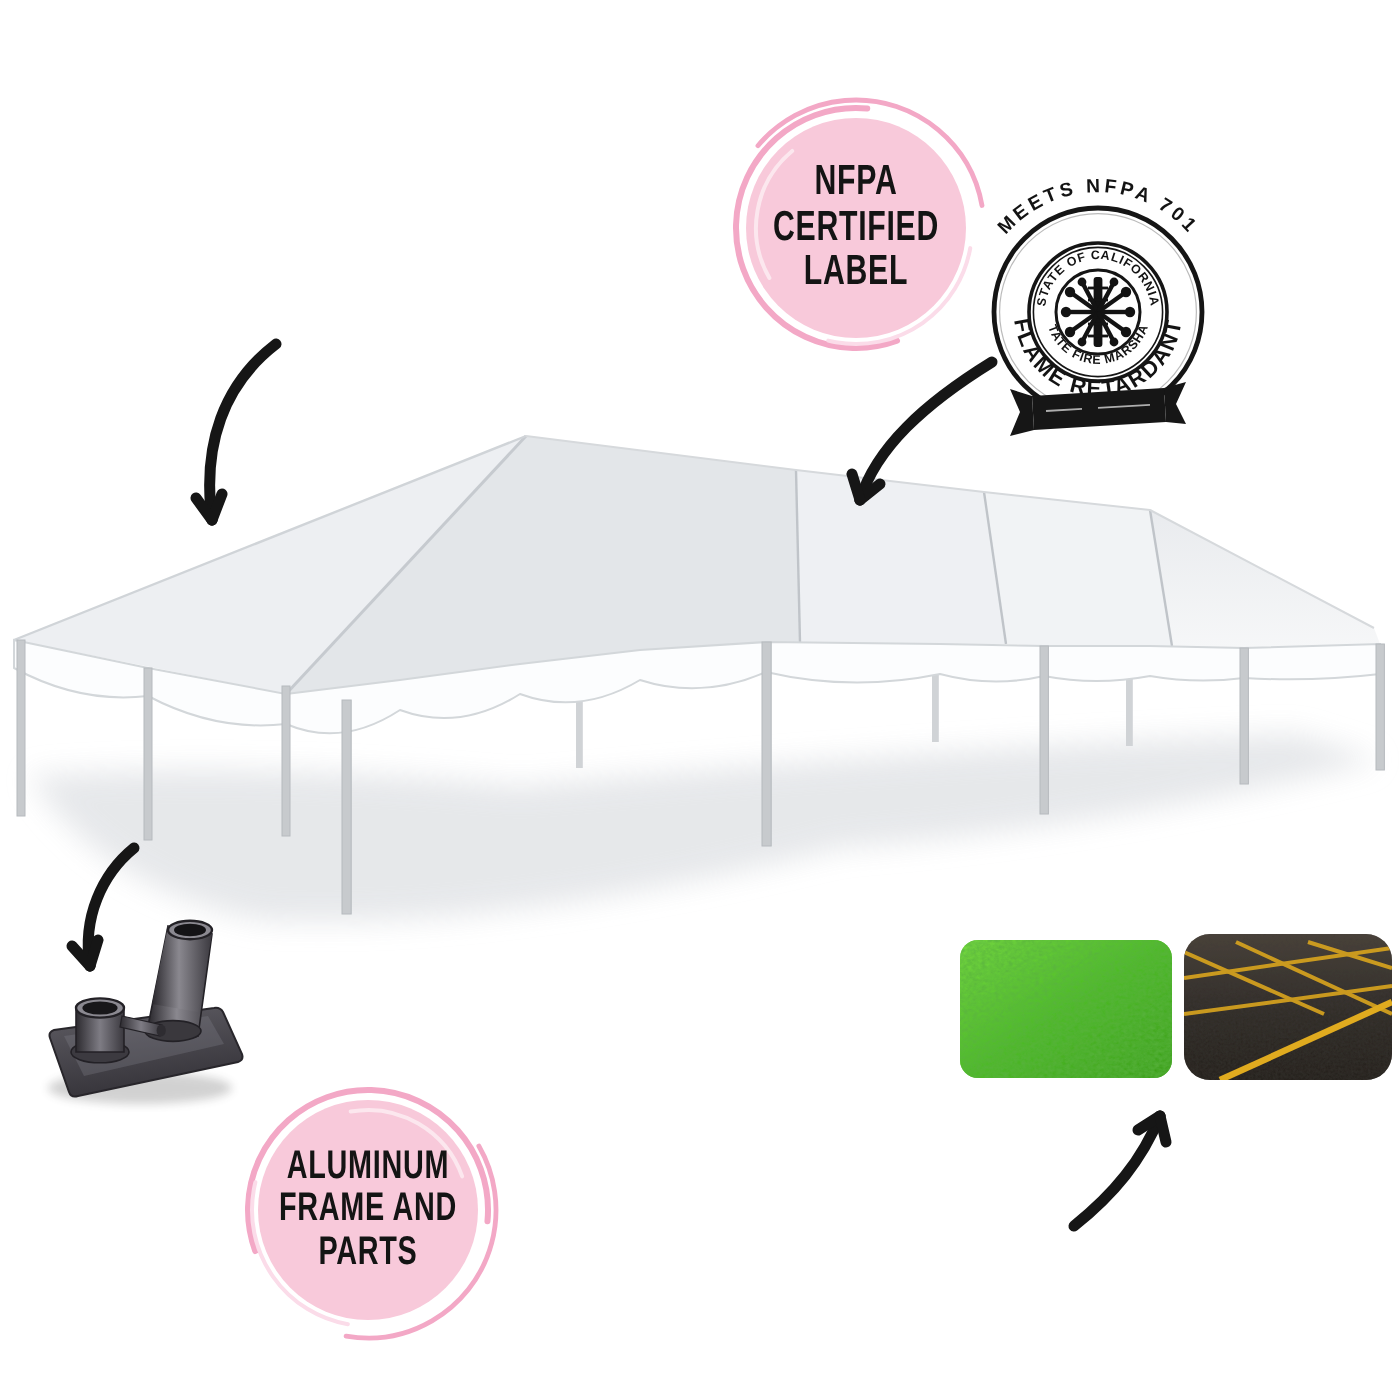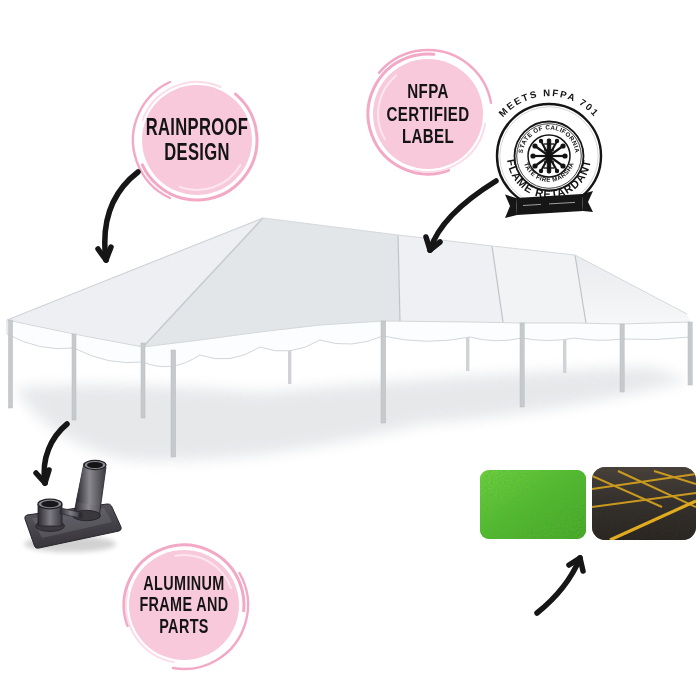--- a/index.html
+++ b/index.html
@@ -244,35 +244,20 @@
       <path d="M 22,106.5 L 33,110 L 34,127 L 22,130 L 27,118 Z"></path>
       <path d="M 99,106 L 110,103 L 105,114 L 110,124 L 100,123 Z"></path>
       <path d="M 33,110 L 99,106 L 100,123 L 34,127 Z"></path>
     </g>
     <g stroke="#ffffff" stroke-width="0.9" opacity="0.65">
       <path d="M 40,117.5 L 58,116.4" fill="none"></path>
         <path d="M 66,115.9 L 92,114.4" fill="none"></path>
     </g>
   </svg>
 
-  <div class="badge" style="left:122px;top:65px;">
-    <svg viewBox="0 0 150 150" aria-hidden="true">
-      <circle cx="75" cy="75" r="55" fill="#f8c9da"></circle>
-      <g fill="none" stroke-linecap="round">
-        <circle cx="75" cy="75" r="60" stroke="#f3a8c6" stroke-width="3" stroke-dasharray="215 162" transform="rotate(-50 75 75)"></circle>
-        <circle cx="75" cy="75" r="64" stroke="#f3a8c6" stroke-width="2.4" stroke-dasharray="145 257" transform="rotate(115 75 75)"></circle>
-        <circle cx="75" cy="75" r="58" stroke="#fbdce9" stroke-width="2" stroke-dasharray="95 270" transform="rotate(200 75 75)"></circle>
-        <circle cx="75" cy="75" r="50" stroke="#ffffff" stroke-width="2" stroke-dasharray="70 245" transform="rotate(30 75 75)" opacity="0.55"></circle>
-      </g>
-    </svg>
-    <div class="badge-text fs23">
-      <div class="ln">RAINPROOF</div>
-      <div class="ln">DESIGN</div>
-    </div>
-  </div>
 
   <div class="badge" style="left:353px;top:39px;">
     <svg viewBox="0 0 150 150" aria-hidden="true">
       <circle cx="75" cy="75" r="55" fill="#f8c9da"></circle>
       <g fill="none" stroke-linecap="round">
         <circle cx="75" cy="75" r="60" stroke="#f3a8c6" stroke-width="3" stroke-dasharray="215 162" transform="rotate(70 75 75)"></circle>
         <circle cx="75" cy="75" r="64" stroke="#f3a8c6" stroke-width="2.4" stroke-dasharray="145 257" transform="rotate(-140 75 75)"></circle>
         <circle cx="75" cy="75" r="58" stroke="#fbdce9" stroke-width="2" stroke-dasharray="95 270" transform="rotate(10 75 75)"></circle>
         <circle cx="75" cy="75" r="50" stroke="#ffffff" stroke-width="2" stroke-dasharray="70 245" transform="rotate(150 75 75)" opacity="0.55"></circle>
       </g>

